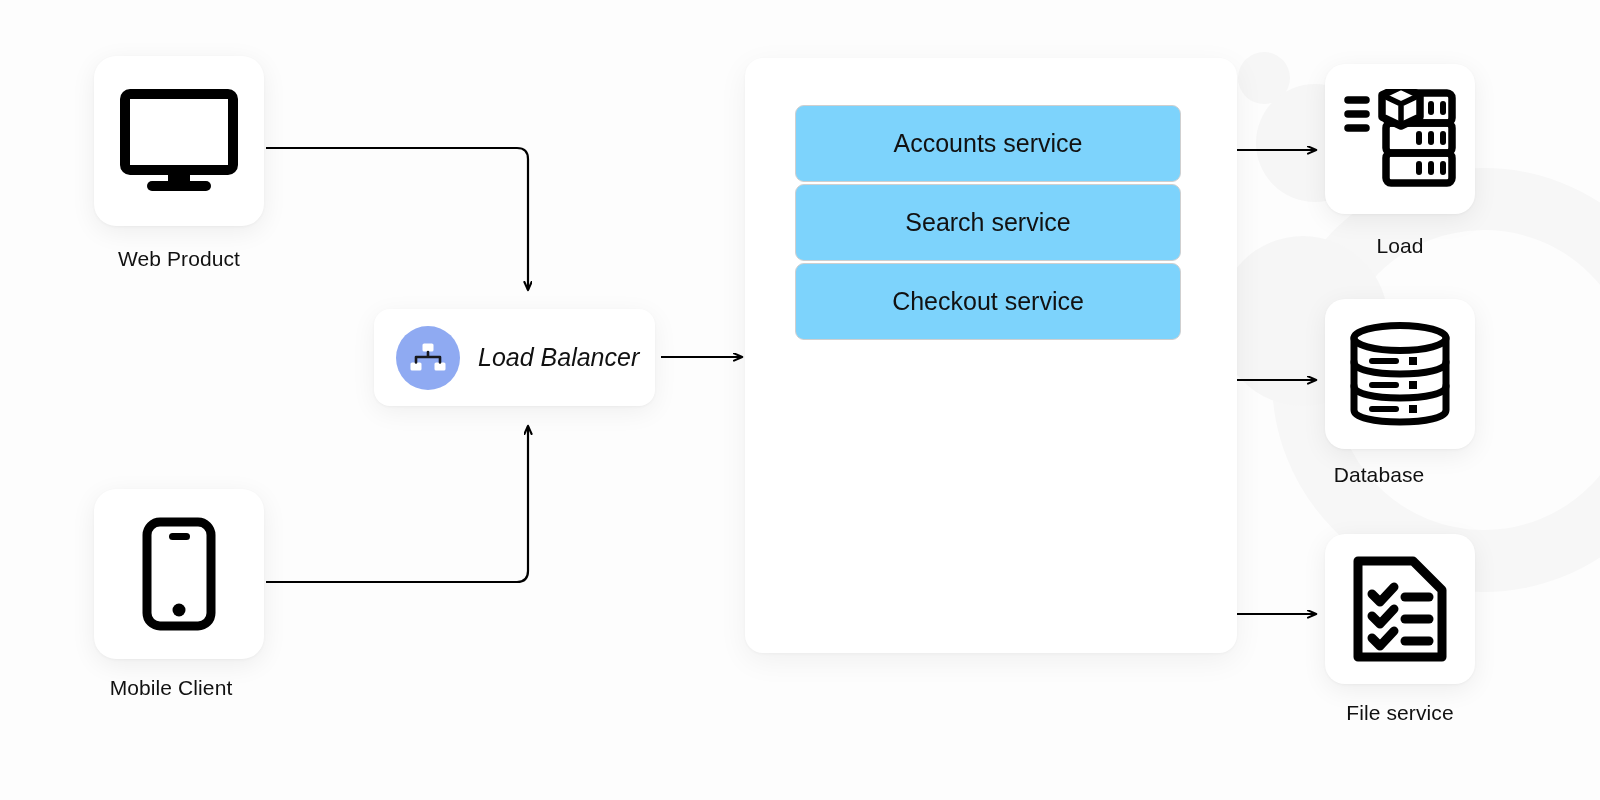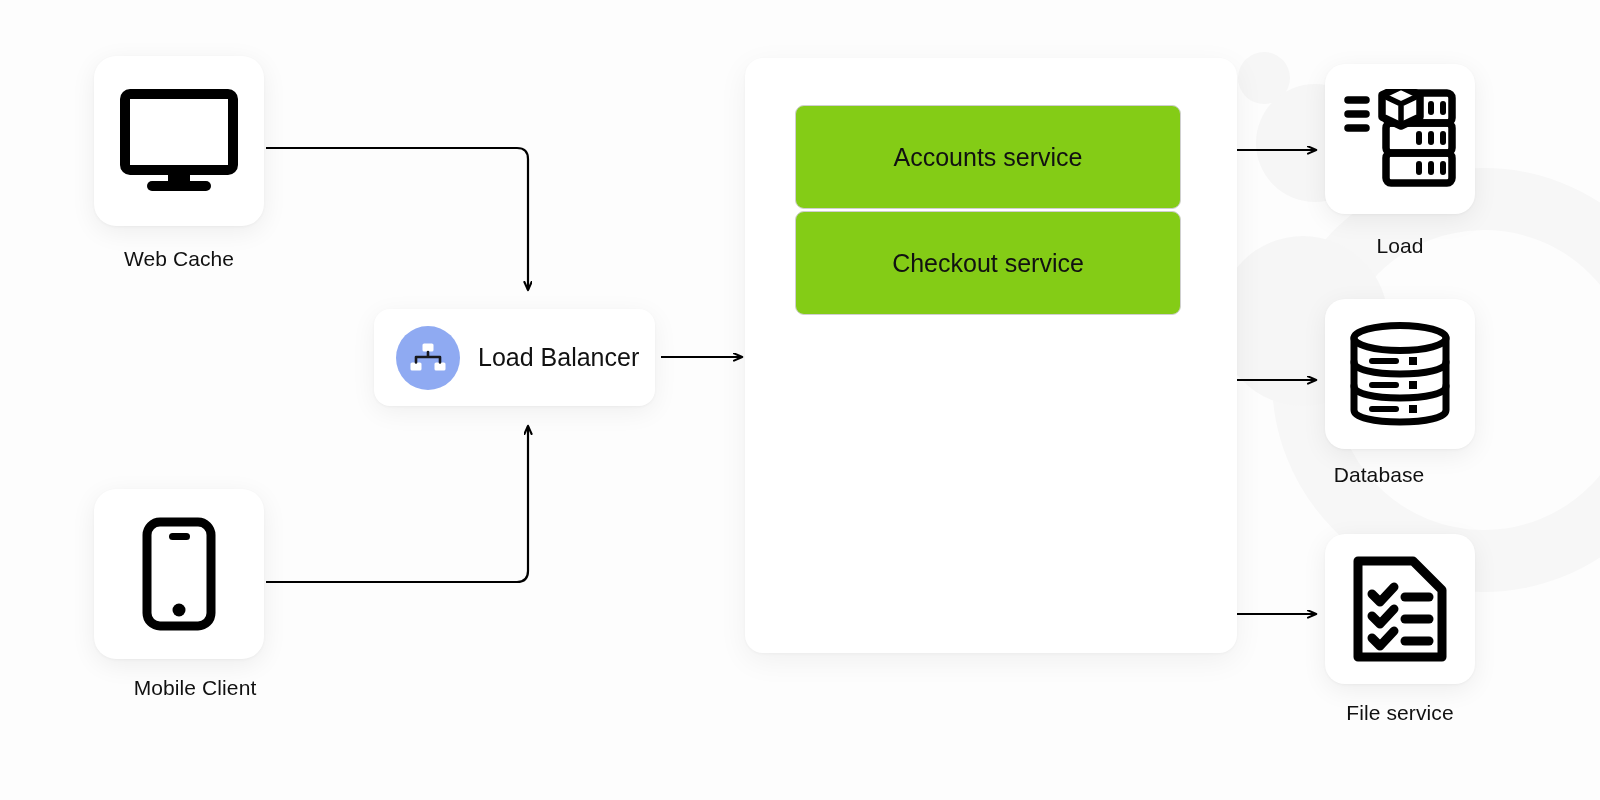--- a/index.html
+++ b/index.html
@@ -28,39 +28,39 @@
   .node-label{
     position:absolute;text-align:center;font-size:21px;color:#111;
     letter-spacing:0.1px;z-index:3;white-space:nowrap;
   }
 
   
   #lb-card{
     position:absolute;left:374px;top:309px;width:281px;height:97px;
     background:#ffffff;border-radius:16px;
     box-shadow:0 6px 26px rgba(0,0,0,0.06), 0 1px 3px rgba(0,0,0,0.04);
-    display:flex;align-items:center;z-index:3;
+    display:flex;align-items:center;z-index:3;font-style:italic;
   }
   #lb-badge{
     width:64px;height:64px;border-radius:50%;background:#8faaf2;
     margin-left:22px;display:flex;align-items:center;justify-content:center;
     flex:0 0 auto;
   }
   #lb-text{font-size:25px;margin-left:18px;color:#111;white-space:nowrap;}
 
   
   #svc-panel{
     position:absolute;left:745px;top:58px;width:492px;height:595px;
     background:#ffffff;border-radius:18px;
     box-shadow:0 8px 30px rgba(0,0,0,0.055), 0 1px 3px rgba(0,0,0,0.035);
     z-index:2;
   }
   #svc-list{position:absolute;left:50px;top:47px;width:386px;}
   .svc-box{
-    height:104px;box-sizing:border-box;background:#84cc16;
+    height:77px;box-sizing:border-box;background:#7dd3fc;
     border:1px solid #cfcfcf;border-radius:9px;
     display:flex;align-items:center;justify-content:center;
     margin-bottom:2px;
   }
   .svc-box:last-child{margin-bottom:0;}
   .svc-label{font-size:25px;color:#111;white-space:nowrap;}
 
   
   #wires{position:absolute;left:0;top:0;width:1600px;height:800px;z-index:1;
          pointer-events:none;}
@@ -96,49 +96,52 @@
     <path class="wire" d="M1236,614 H1316" marker-end="url(#ah)"></path>
   </svg>
 
   <div class="card" style="left:94px;top:56px;width:170px;height:170px;">
     <svg width="118" height="104" viewBox="0 0 118 104">
       <rect x="5" y="5" width="108" height="76" rx="5" ry="5" fill="none" stroke="#000" stroke-width="10"></rect>
       <rect x="48" y="81" width="22" height="21" fill="#000"></rect>
       <rect x="27" y="92" width="64" height="10" rx="5" fill="#000"></rect>
     </svg>
   </div>
-  <div class="node-label" style="left:94px;top:247px;width:170px;">Web Cache</div>
+  <div class="node-label" style="left:94px;top:247px;width:170px;">Web Product</div>
 
   <div class="card" style="left:94px;top:489px;width:170px;height:170px;">
     <svg width="74" height="114" viewBox="0 0 74 114">
       <rect x="5" y="5" width="64" height="104" rx="13" ry="13" fill="none" stroke="#000" stroke-width="9"></rect>
       <rect x="27" y="16" width="21" height="7" rx="3.5" fill="#000"></rect>
       <circle cx="37" cy="93" r="6.5" fill="#000"></circle>
     </svg>
   </div>
-  <div class="node-label" style="left:100px;top:676px;width:190px;">Mobile Client</div>
+  <div class="node-label" style="left:76px;top:676px;width:190px;">Mobile Client</div>
 
   <div id="lb-card">
     <div id="lb-badge">
       <svg width="36" height="30" viewBox="0 0 36 30">
         <rect x="12.5" y="0.5" width="11" height="8" rx="1.6" fill="#ffffff"></rect>
         <rect x="0.5" y="19.5" width="11" height="8" rx="1.6" fill="#ffffff"></rect>
         <rect x="24.5" y="19.5" width="11" height="8" rx="1.6" fill="#ffffff"></rect>
         <path d="M18,9 V14 M6,19.5 V14 H30 V19.5" fill="none" stroke="#17181c" stroke-width="2.6" stroke-linecap="round" stroke-linejoin="round"></path>
       </svg>
     </div>
     <div id="lb-text">Load Balancer</div>
   </div>
 
   <div id="svc-panel">
     <div id="svc-list">
       <div class="svc-box">
         <span class="svc-label">Accounts service</span>
       </div>
       <div class="svc-box">
+        <span class="svc-label">Search service</span>
+      </div>
+      <div class="svc-box">
         <span class="svc-label">Checkout service</span>
       </div>
     </div>
   </div>
 
   <div class="card" style="left:1325px;top:64px;width:150px;height:150px;border-radius:20px;">
     <svg width="112" height="100" viewBox="0 0 112 100">
       <g fill="none" stroke="#000" stroke-width="7.5" stroke-linecap="round" stroke-linejoin="round">
 
         <path d="M4,11 H22"></path>

